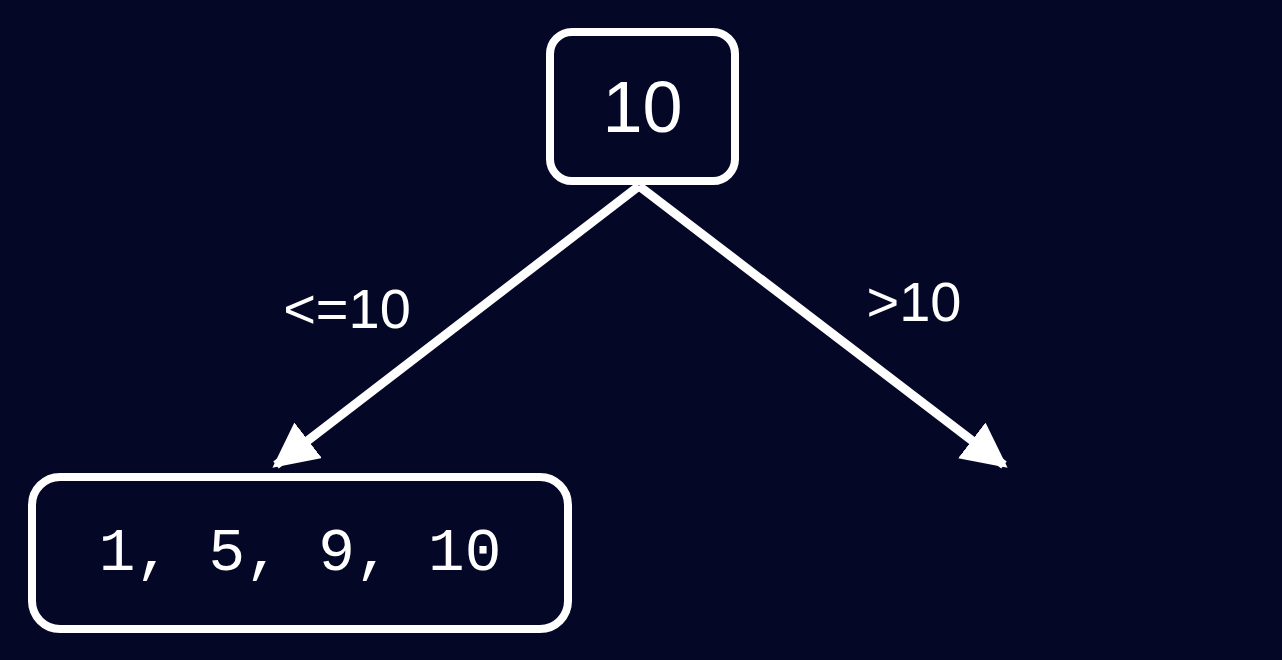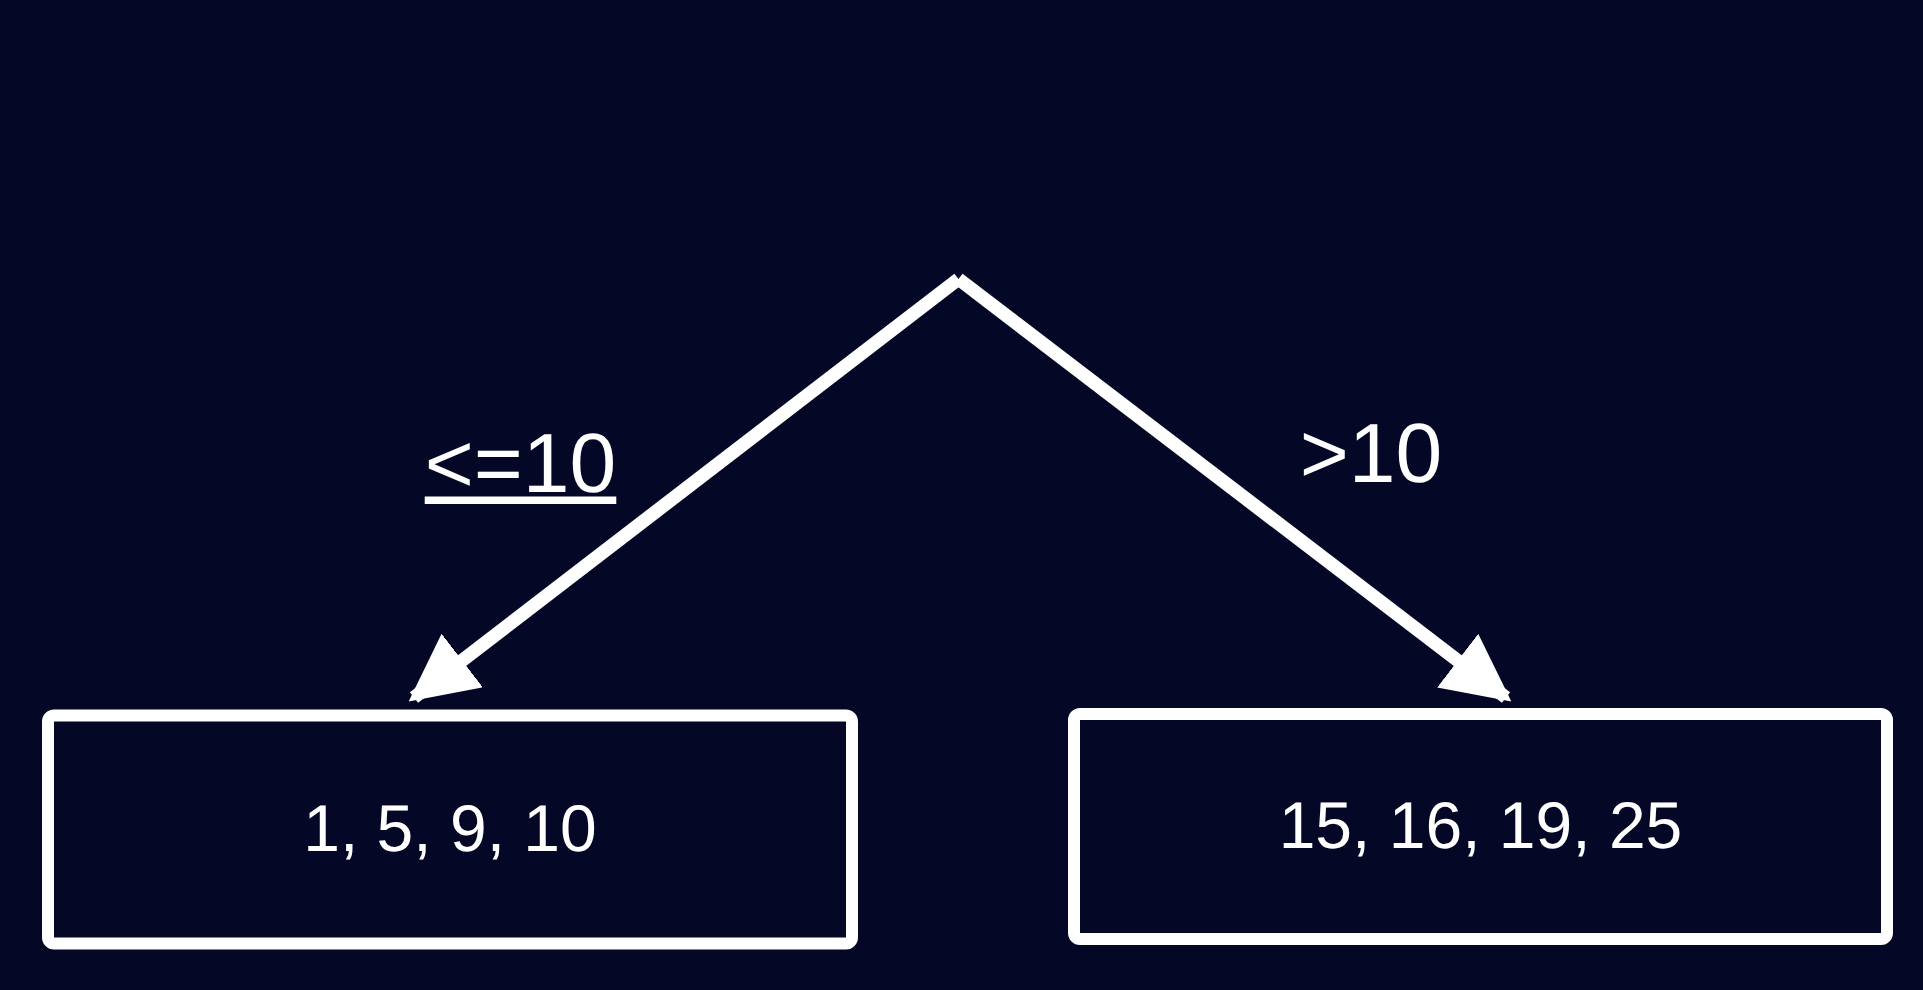--- a/index.html
+++ b/index.html
@@ -39,63 +39,64 @@
     line-height:1;
     white-space:nowrap;
   }
   .node-root{
     left:546px; top:28px;
     width:193px; height:157px;
     border-radius:26px;
     font-size:72px;
   }
   .node-leaf{
-    border-radius:8px;
-    font-size:44px;
+    border-radius:32px;
+    font-size:61px;
+    font-family:Liberation Mono, monospace;
   }
   .node-leaf-left{
     left:28px; top:473px;
     width:544px; height:160px;
   }
   .node-leaf-right{
     left:712px; top:472px;
     width:550px; height:158px;
   }
   .edge-label{
     position:absolute;
     color:var(--fg);
     font-size:56px;
     line-height:1;
     transform:translate(-50%,-50%);
     white-space:nowrap;
   }
-  .edge-label-left{ left:347px; top:309px;text-decoration:underline; }
+  .edge-label-left{ left:347px; top:309px; }
   .edge-label-right{ left:914px; top:302px; }
 </style>
 </head>
 <body>
 
 <div class="stage">
 
   <svg class="edges-layer" viewBox="0 0 1282 660" xmlns="http://www.w3.org/2000/svg">
     <defs>
       <marker id="arrowhead" viewBox="0 0 10 10" refX="9" refY="5" markerWidth="5" markerHeight="5" orient="auto">
         <path d="M0,0 L10,5 L0,10 Z" fill="#ffffff"></path>
       </marker>
     </defs>
     <line x1="639" y1="186" x2="276" y2="465" stroke="#ffffff" stroke-width="9" marker-end="url(#arrowhead)"></line>
     <line x1="639" y1="186" x2="1004" y2="465" stroke="#ffffff" stroke-width="9" marker-end="url(#arrowhead)"></line>
   </svg>
 
+  <div class="node node-root">
+    <span>10</span>
+  </div>
 
   <span class="edge-label edge-label-left">&lt;=10</span>
 
   <span class="edge-label edge-label-right">&gt;10</span>
 
   <div class="node node-leaf node-leaf-left">
     <span>1, 5, 9, 10</span>
   </div>
 
-  <div class="node node-leaf node-leaf-right">
-    <span>15, 16, 19, 25</span>
-  </div>
 
 </div>
 
 </body></html>

